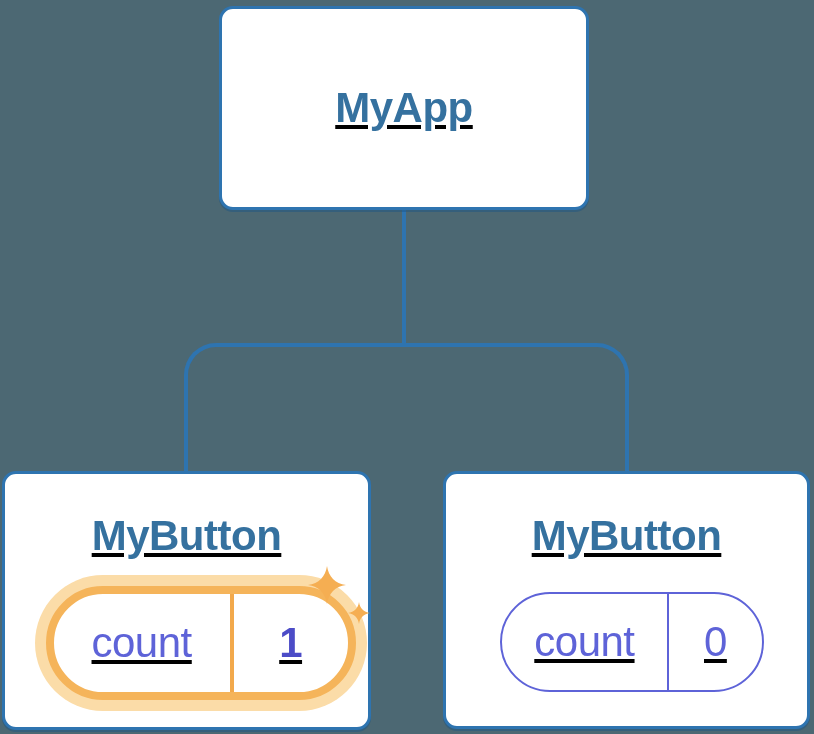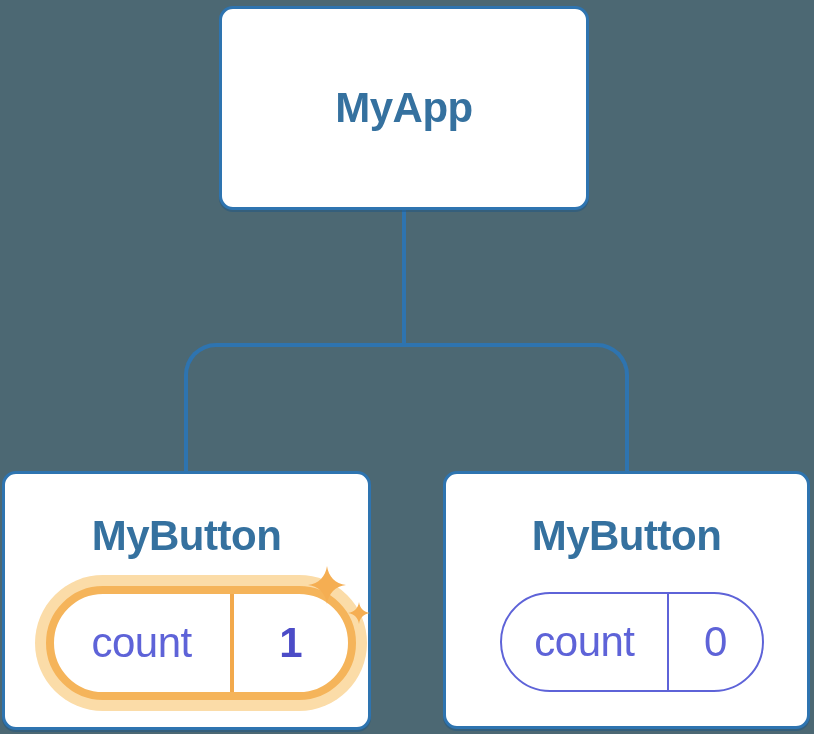--- a/index.html
+++ b/index.html
@@ -46,20 +46,21 @@
   
   .card {
     position: absolute;
     background: var(--card-fill);
     border: 3px solid var(--card-border);
     border-radius: 14px;
     box-shadow: 0 2px 0 rgba(26, 84, 134, 0.45);
     display: flex;
     flex-direction: column;
     align-items: center;
+    text-decoration: underline;
   }
   .app-card  { left: 219px; top: 6px;   width: 370px; height: 204px; justify-content: center; }
   .left-card { left: 2px;   top: 471px; width: 369px; height: 259px; padding-top: 38px; }
   .right-card{ left: 443px; top: 471px; width: 367px; height: 258px; padding-top: 38px; }
 
   .title {
     font-size: 42px;
     font-weight: bold;
     letter-spacing: -0.5px;
     color: var(--title-text);

